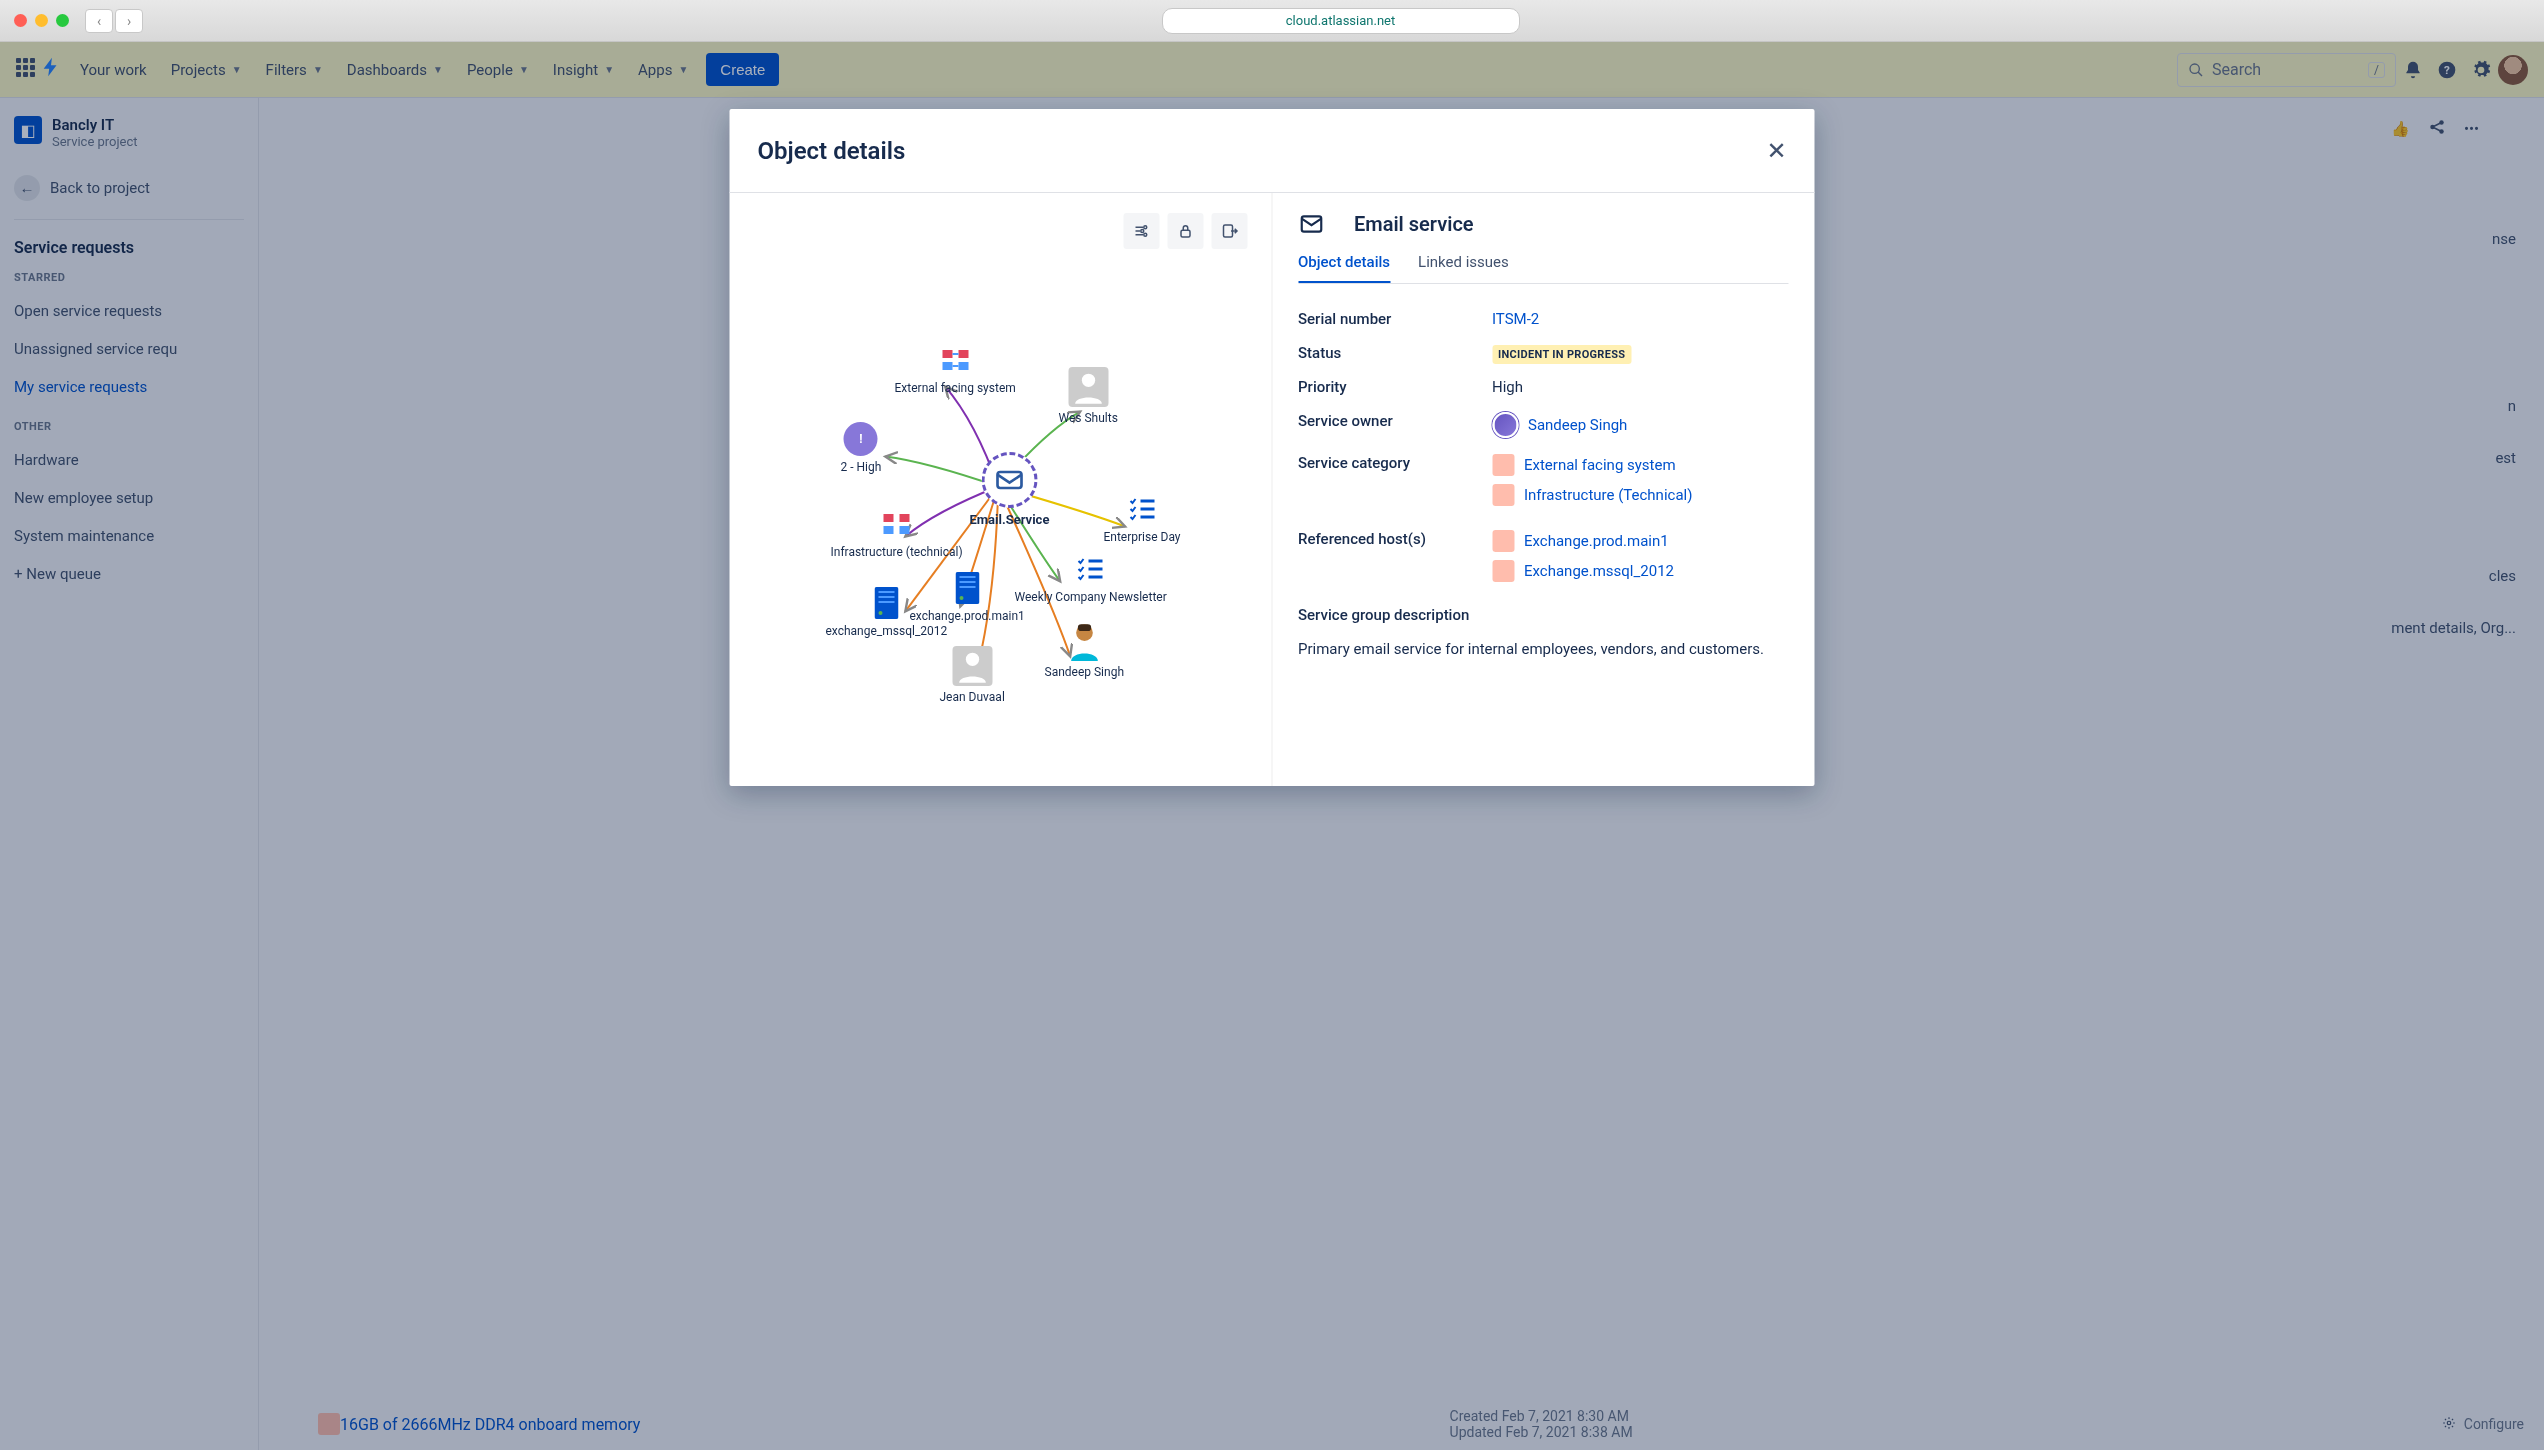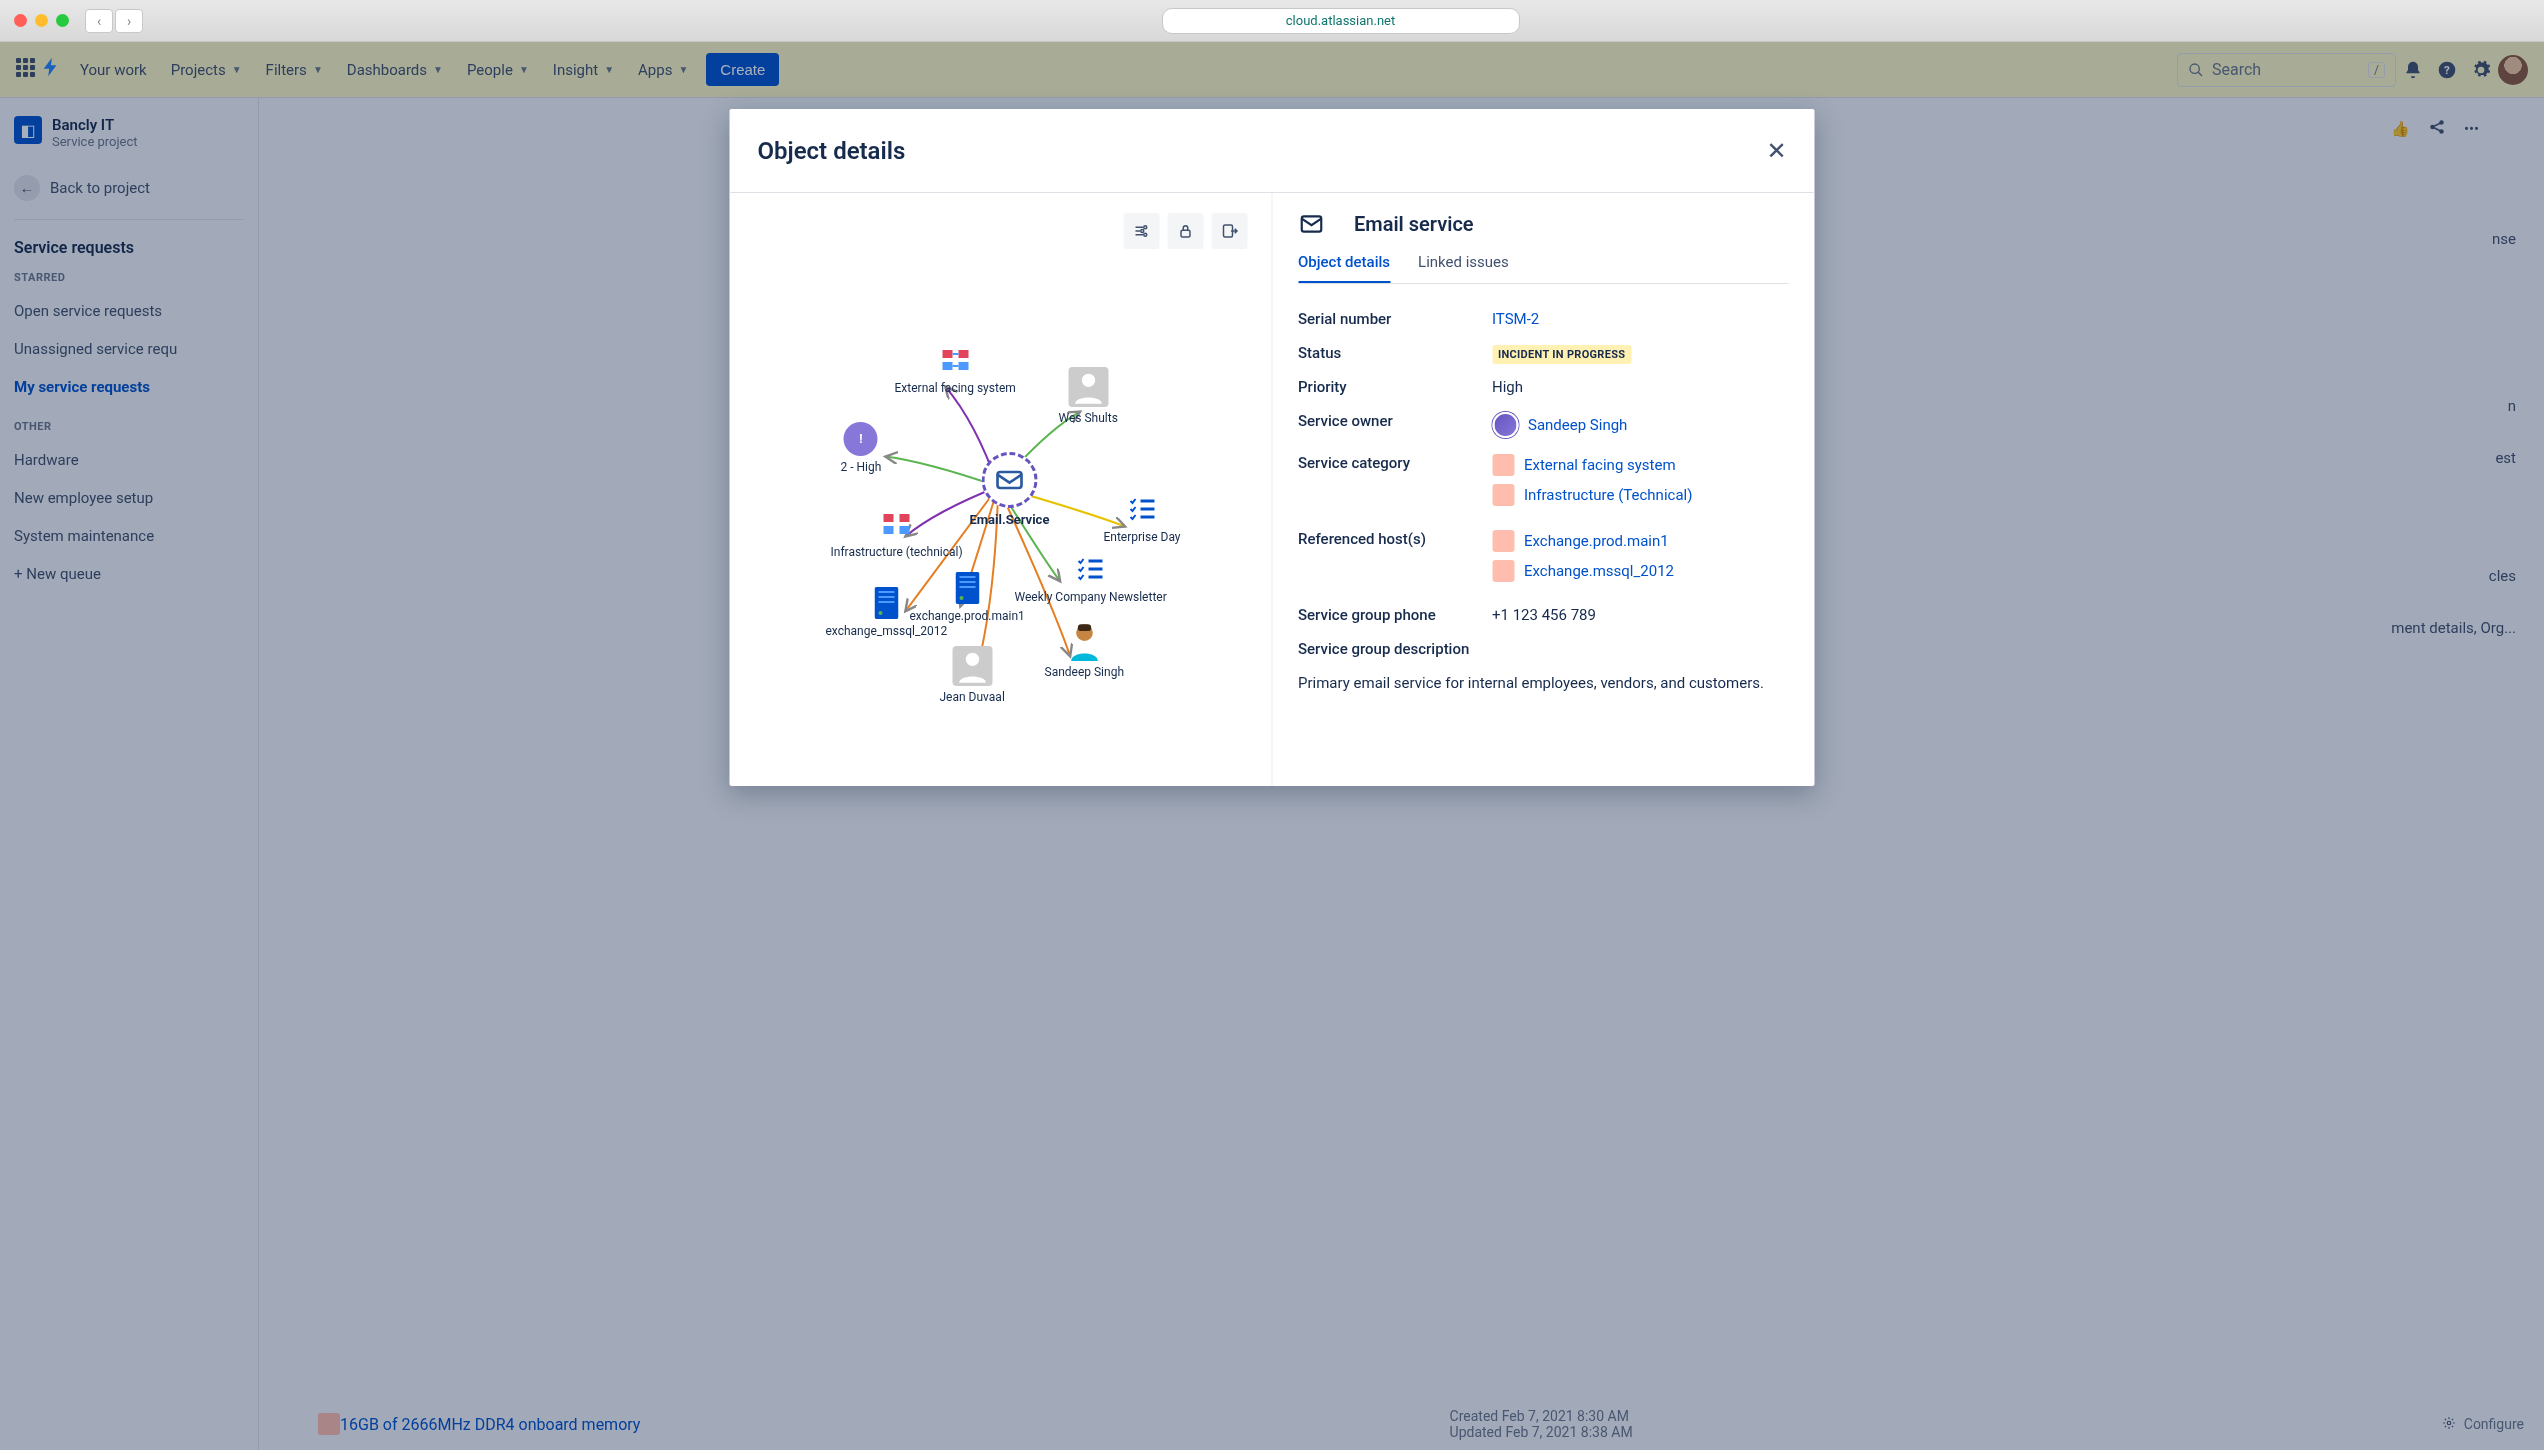--- a/index.html
+++ b/index.html
@@ -36,21 +36,21 @@
 .proj-head { display:flex; gap:10px; align-items:flex-start; margin-bottom:18px;}
 .proj-icon { width:28px; height:28px; background:#0052cc; border-radius:4px; display:flex; align-items:center; justify-content:center; color:#fff; font-size:16px;}
 .proj-name { font-weight:600; font-size:15px; color:#172b4d;}
 .proj-type { font-size:13px; color:#6b778c;}
 .back-link { display:flex; align-items:center; gap:10px; font-size:15px; color:#42526e; padding:8px 0; cursor:pointer;}
 .back-circle { width:26px; height:26px; border-radius:50%; background:#dfe1e6; display:flex; align-items:center; justify-content:center; color:#42526e;}
 .side-divider { height:1px; background:#dfe1e6; margin:10px 0 18px 0;}
 .side-heading { font-size:16px; font-weight:600; color:#172b4d; margin-bottom:14px;}
 .side-sub { font-size:11px; font-weight:700; color:#6b778c; letter-spacing:0.5px; margin:14px 0 8px 0;}
 .side-item { font-size:15px; color:#42526e; padding:10px 0; cursor:pointer; white-space:nowrap; overflow:hidden;}
-.side-item.active { color:#0052cc; font-weight:700;}
+.side-item.active { color:#0052cc; font-weight:400;}
 
 .content { flex:1; padding: 20px 28px; position:relative; overflow:hidden;}
 
 
 .dim { position:fixed; inset:42px 0 0 0; background:rgba(9,30,66,0.35); z-index:5;}
 
 
 .modal { position:fixed; top: 109px; left:50%; transform:translateX(-50%); width: 1085px; height: 677px; background:#fff; border-radius:2px; box-shadow: 0 8px 28px rgba(9,30,66,0.3); z-index:10; display:flex; flex-direction:column;}
 .modal-head { height:84px; border-bottom:1px solid #dfe1e6; display:flex; align-items:center; padding: 0 28px; justify-content:space-between;}
 .modal-title { font-size:24px; font-weight:600; color:#172b4d;}
@@ -463,23 +463,19 @@
               <span class="pink-sq"></span>
               <a>Exchange.prod.main1</a>
             </div>
           <div class="chip-row">
               <span class="pink-sq"></span>
               <a>Exchange.mssql_2012</a>
             </div>
         </div>
       </div>
       <div class="field-row">
-        <div class="field-label">Service group phone</div>
-        <div class="field-val">+1 123 456 789</div>
-      </div>
-      <div class="field-row">
         <div class="field-label" style="width:auto;">Service group description</div>
       </div>
       <div class="desc">Primary email service for internal employees, vendors, and customers.</div>
     </div>
   </div>
 </div>
 
 
 </body></html>

